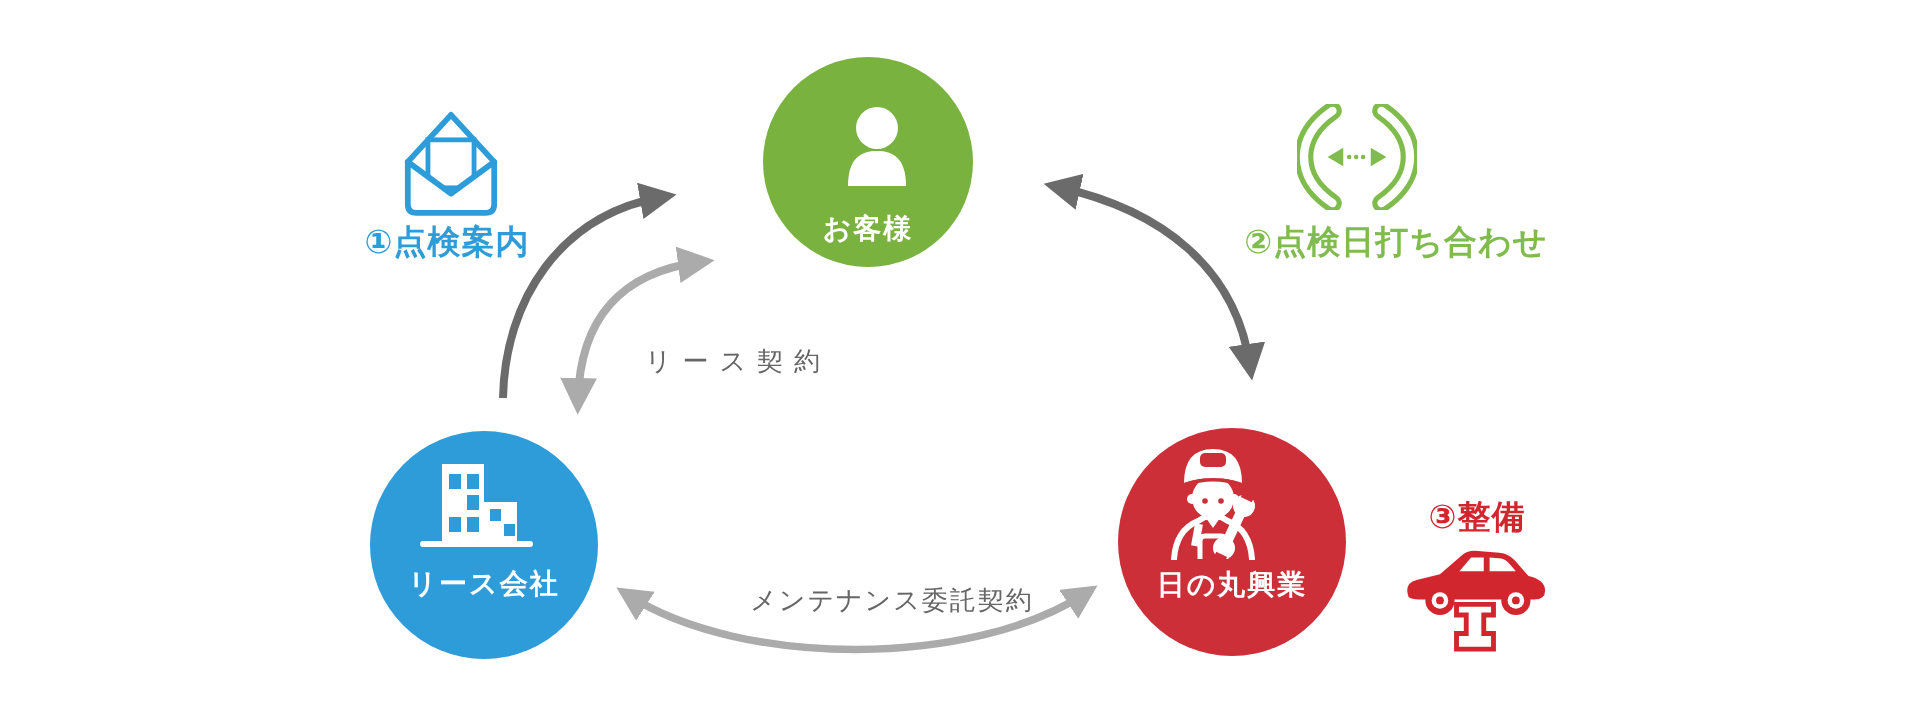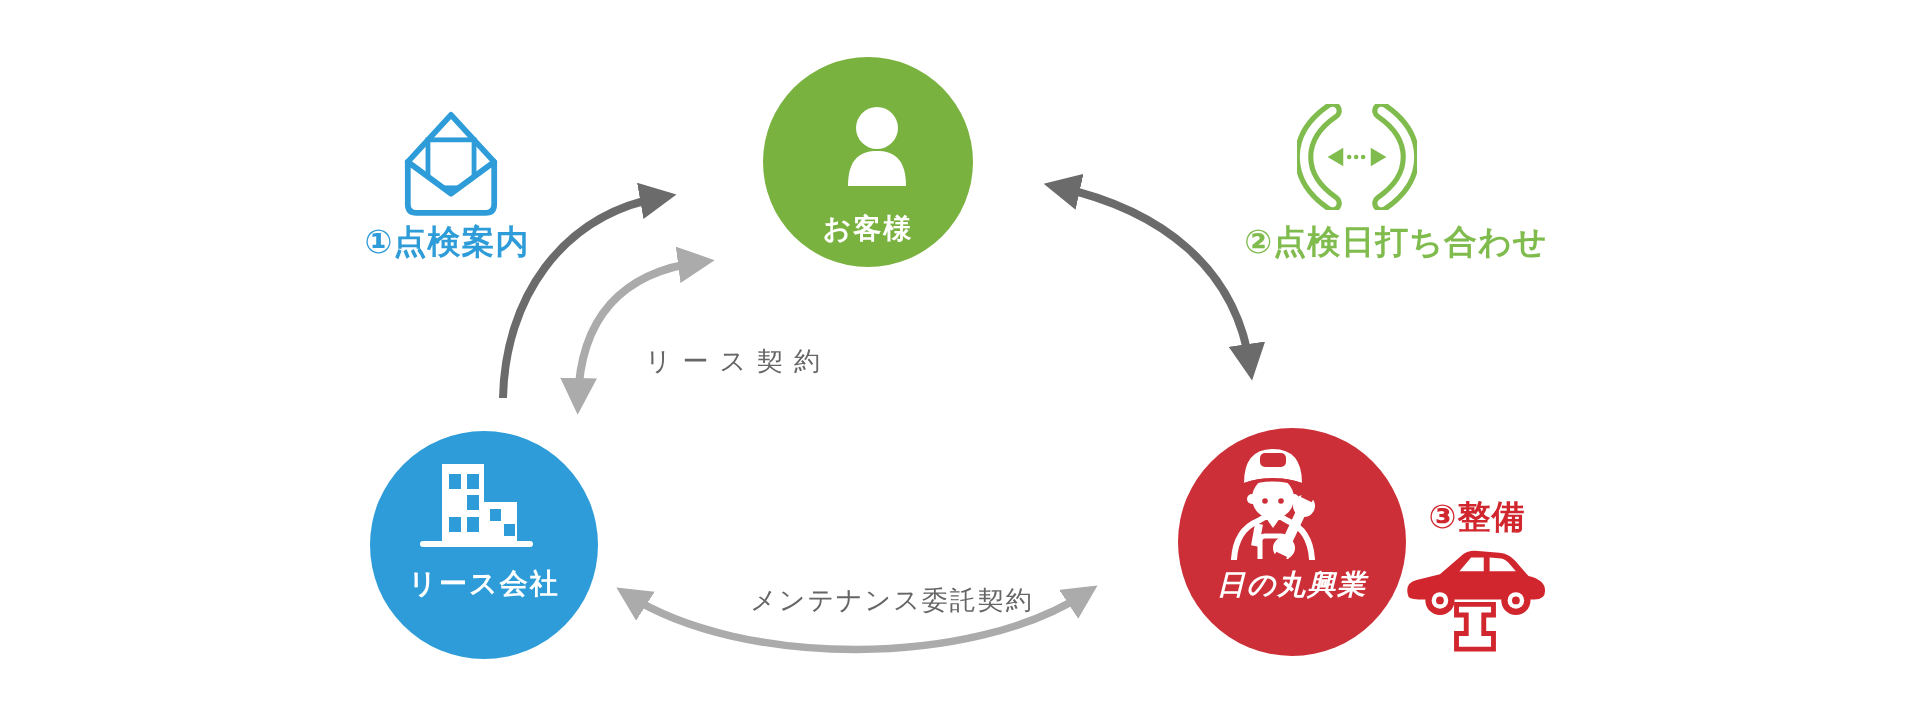--- a/index.html
+++ b/index.html
@@ -2,21 +2,21 @@
 <html style="--blue: #2D9CD8; --green: #7AB23F; --green_light: #80BC4D; --red: #CC2F37; --red_bright: #D2262E; --arrow_dark: #6B6B6B; --arrow_light: #ABABAB; --label_gray: #666666;"><head>
 <meta charset="utf-8">
 <style>
   html,body{margin:0;padding:0;background:#fff;}
   body{font-family:"Liberation Sans","DejaVu Sans",sans-serif;}
   .canvas{position:relative;width:1920px;height:714px;background:#fff;overflow:hidden;}
   .abs{position:absolute;}
   .node{position:absolute;border-radius:50%;text-align:right;}
   #node-customer{left:763px;top:57px;width:210px;height:210px;background:var(--green,#7AB23F);}
   #node-lease{left:370px;top:431px;width:228px;height:228px;background:var(--blue,#2D9CD8);}
-  #node-maintenance{left:1178px;top:428px;width:228px;height:228px;background:var(--red,#CC2F37);font-style:italic;}
+  #node-maintenance{left:1118px;top:428px;width:228px;height:228px;background:var(--red,#CC2F37);}
   .node-label{position:absolute;left:50%;transform:translateX(-50%);color:#fff;font-weight:bold;
               font-size:28px;white-space:nowrap;letter-spacing:2px;}
   #node-customer .node-label{top:153px;}
   #node-lease .node-label{top:134px;}
   #node-maintenance .node-label{top:138px;}
   .step-label{position:absolute;transform:translateX(-50%);font-weight:bold;font-size:33px;
               white-space:nowrap;letter-spacing:1px;}
   #step1-label{left:447px;top:220px;color:var(--blue,#2D9CD8);}
   #step2-label{left:1396px;top:220px;color:var(--green_light,#80BC4D);text-align:center;}
   #step3-label{left:1477px;top:495px;color:var(--red_bright,#D2262E);}

